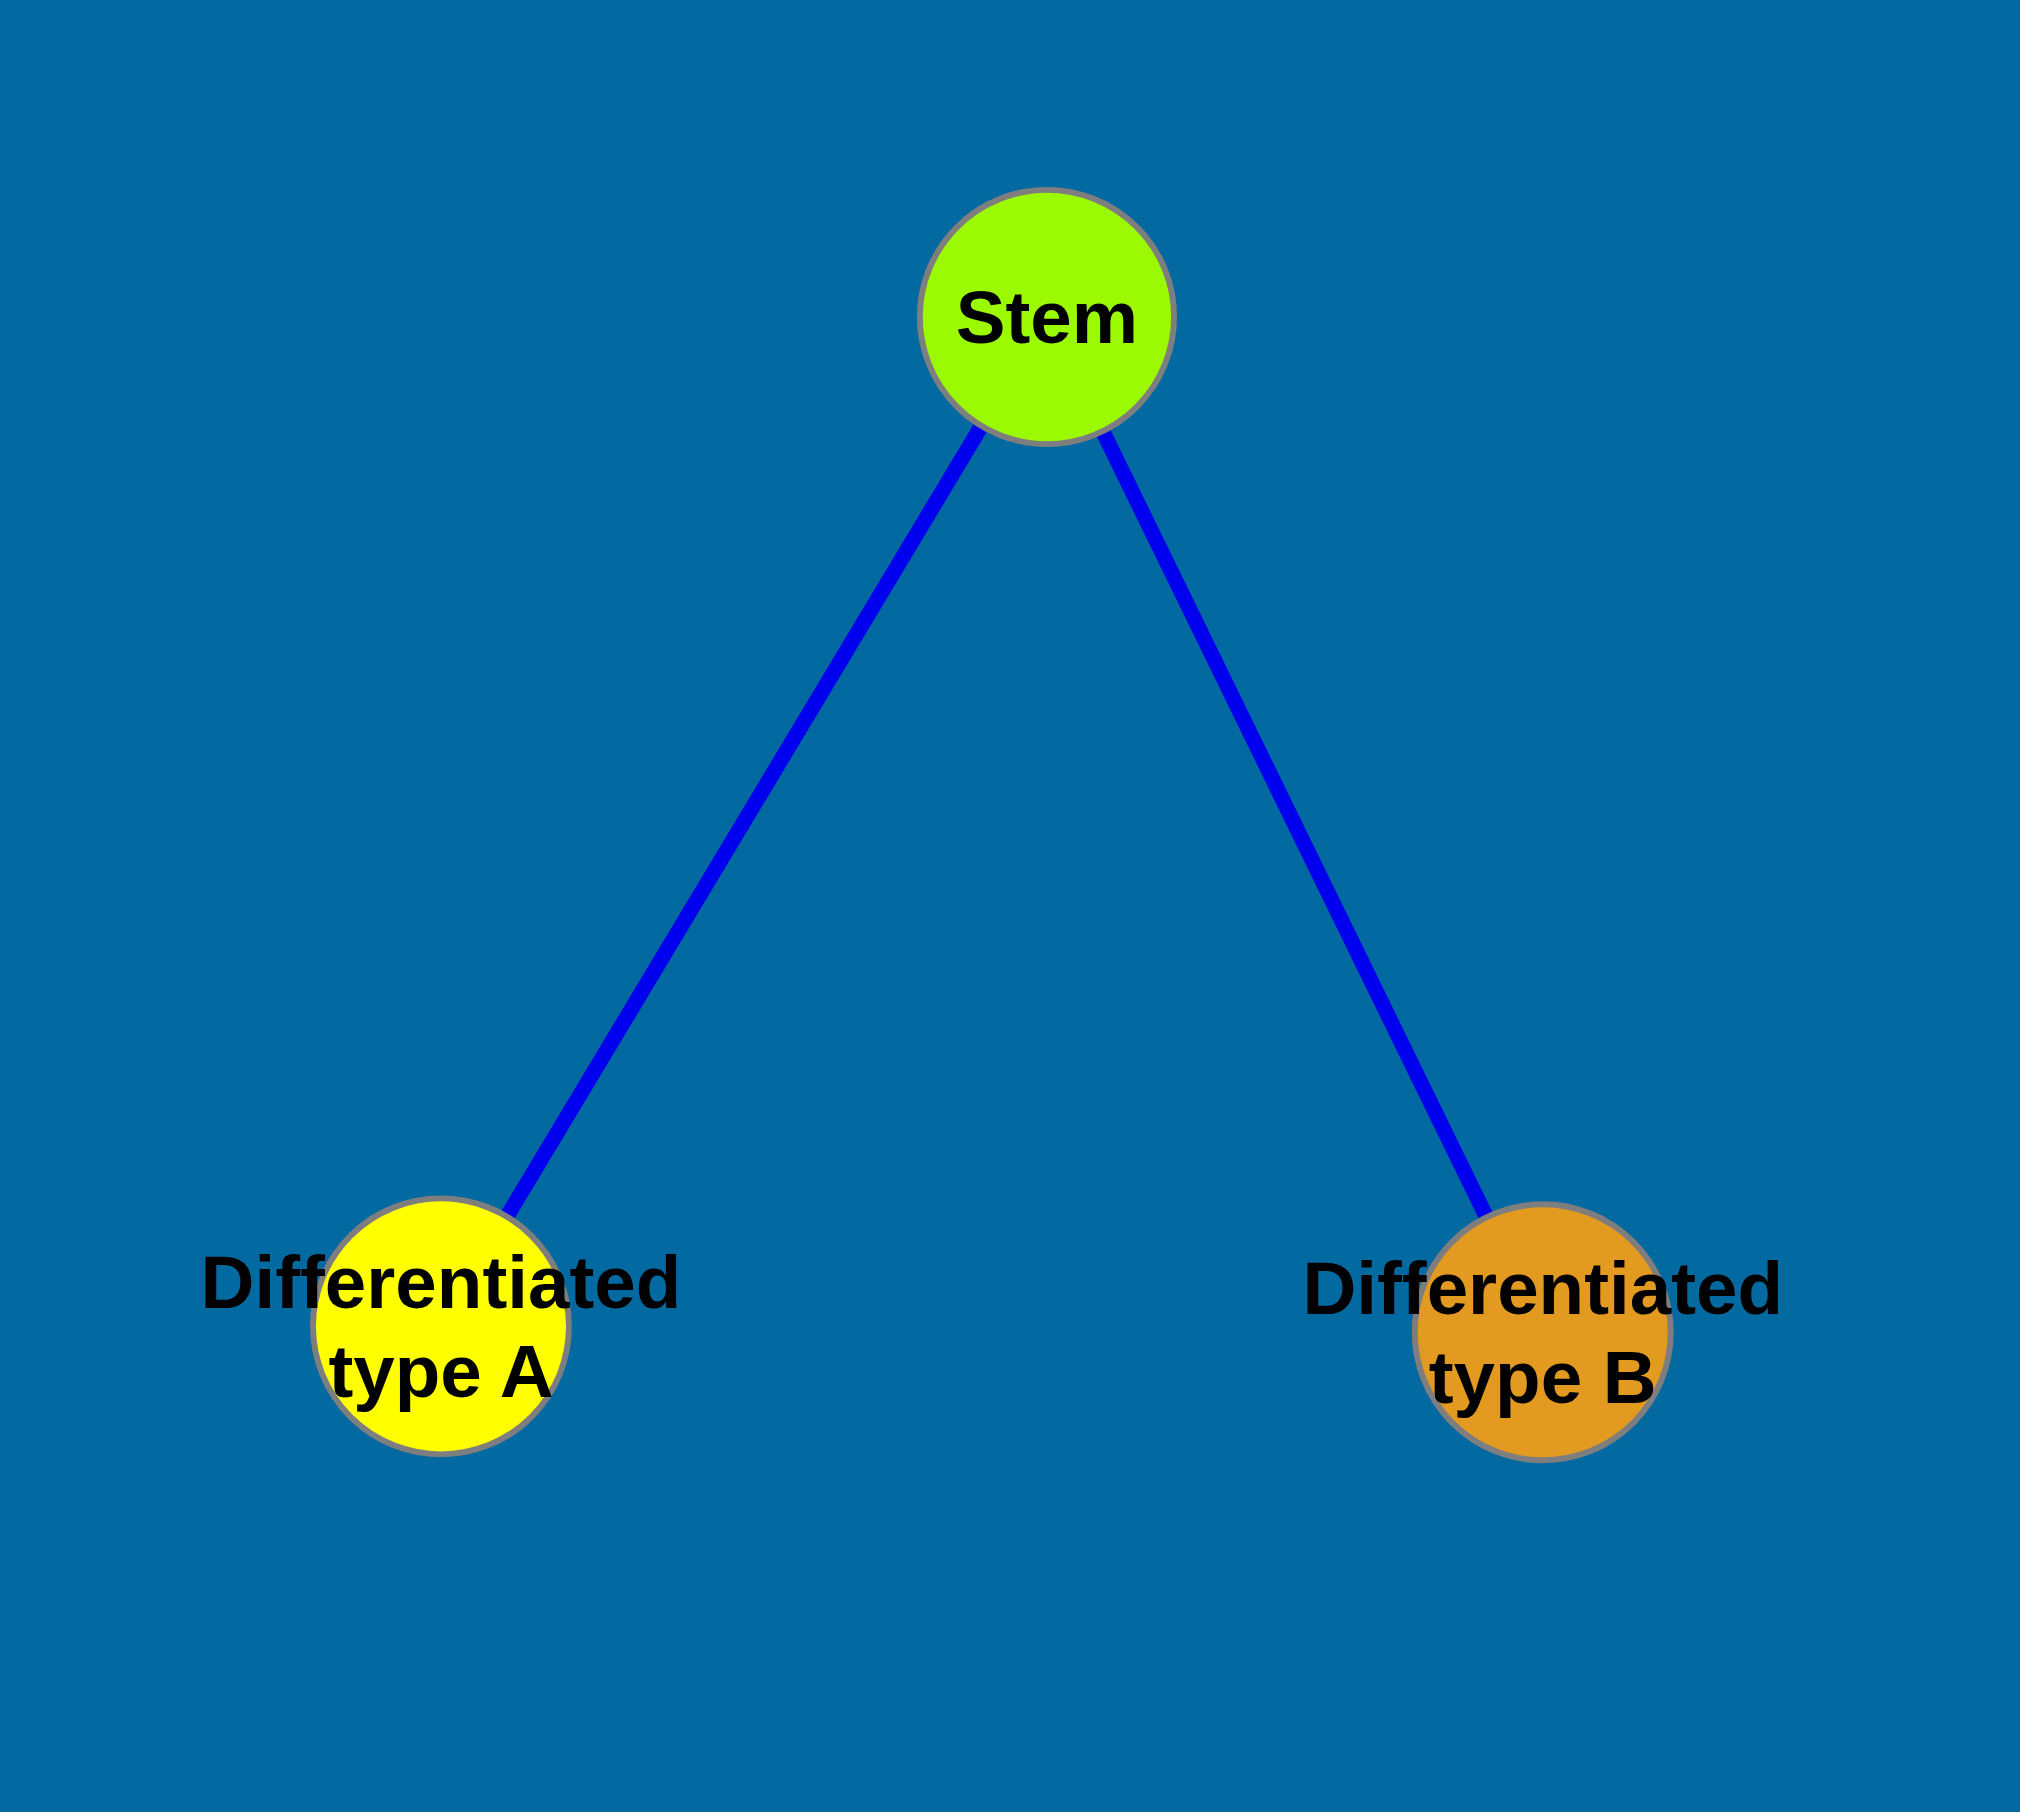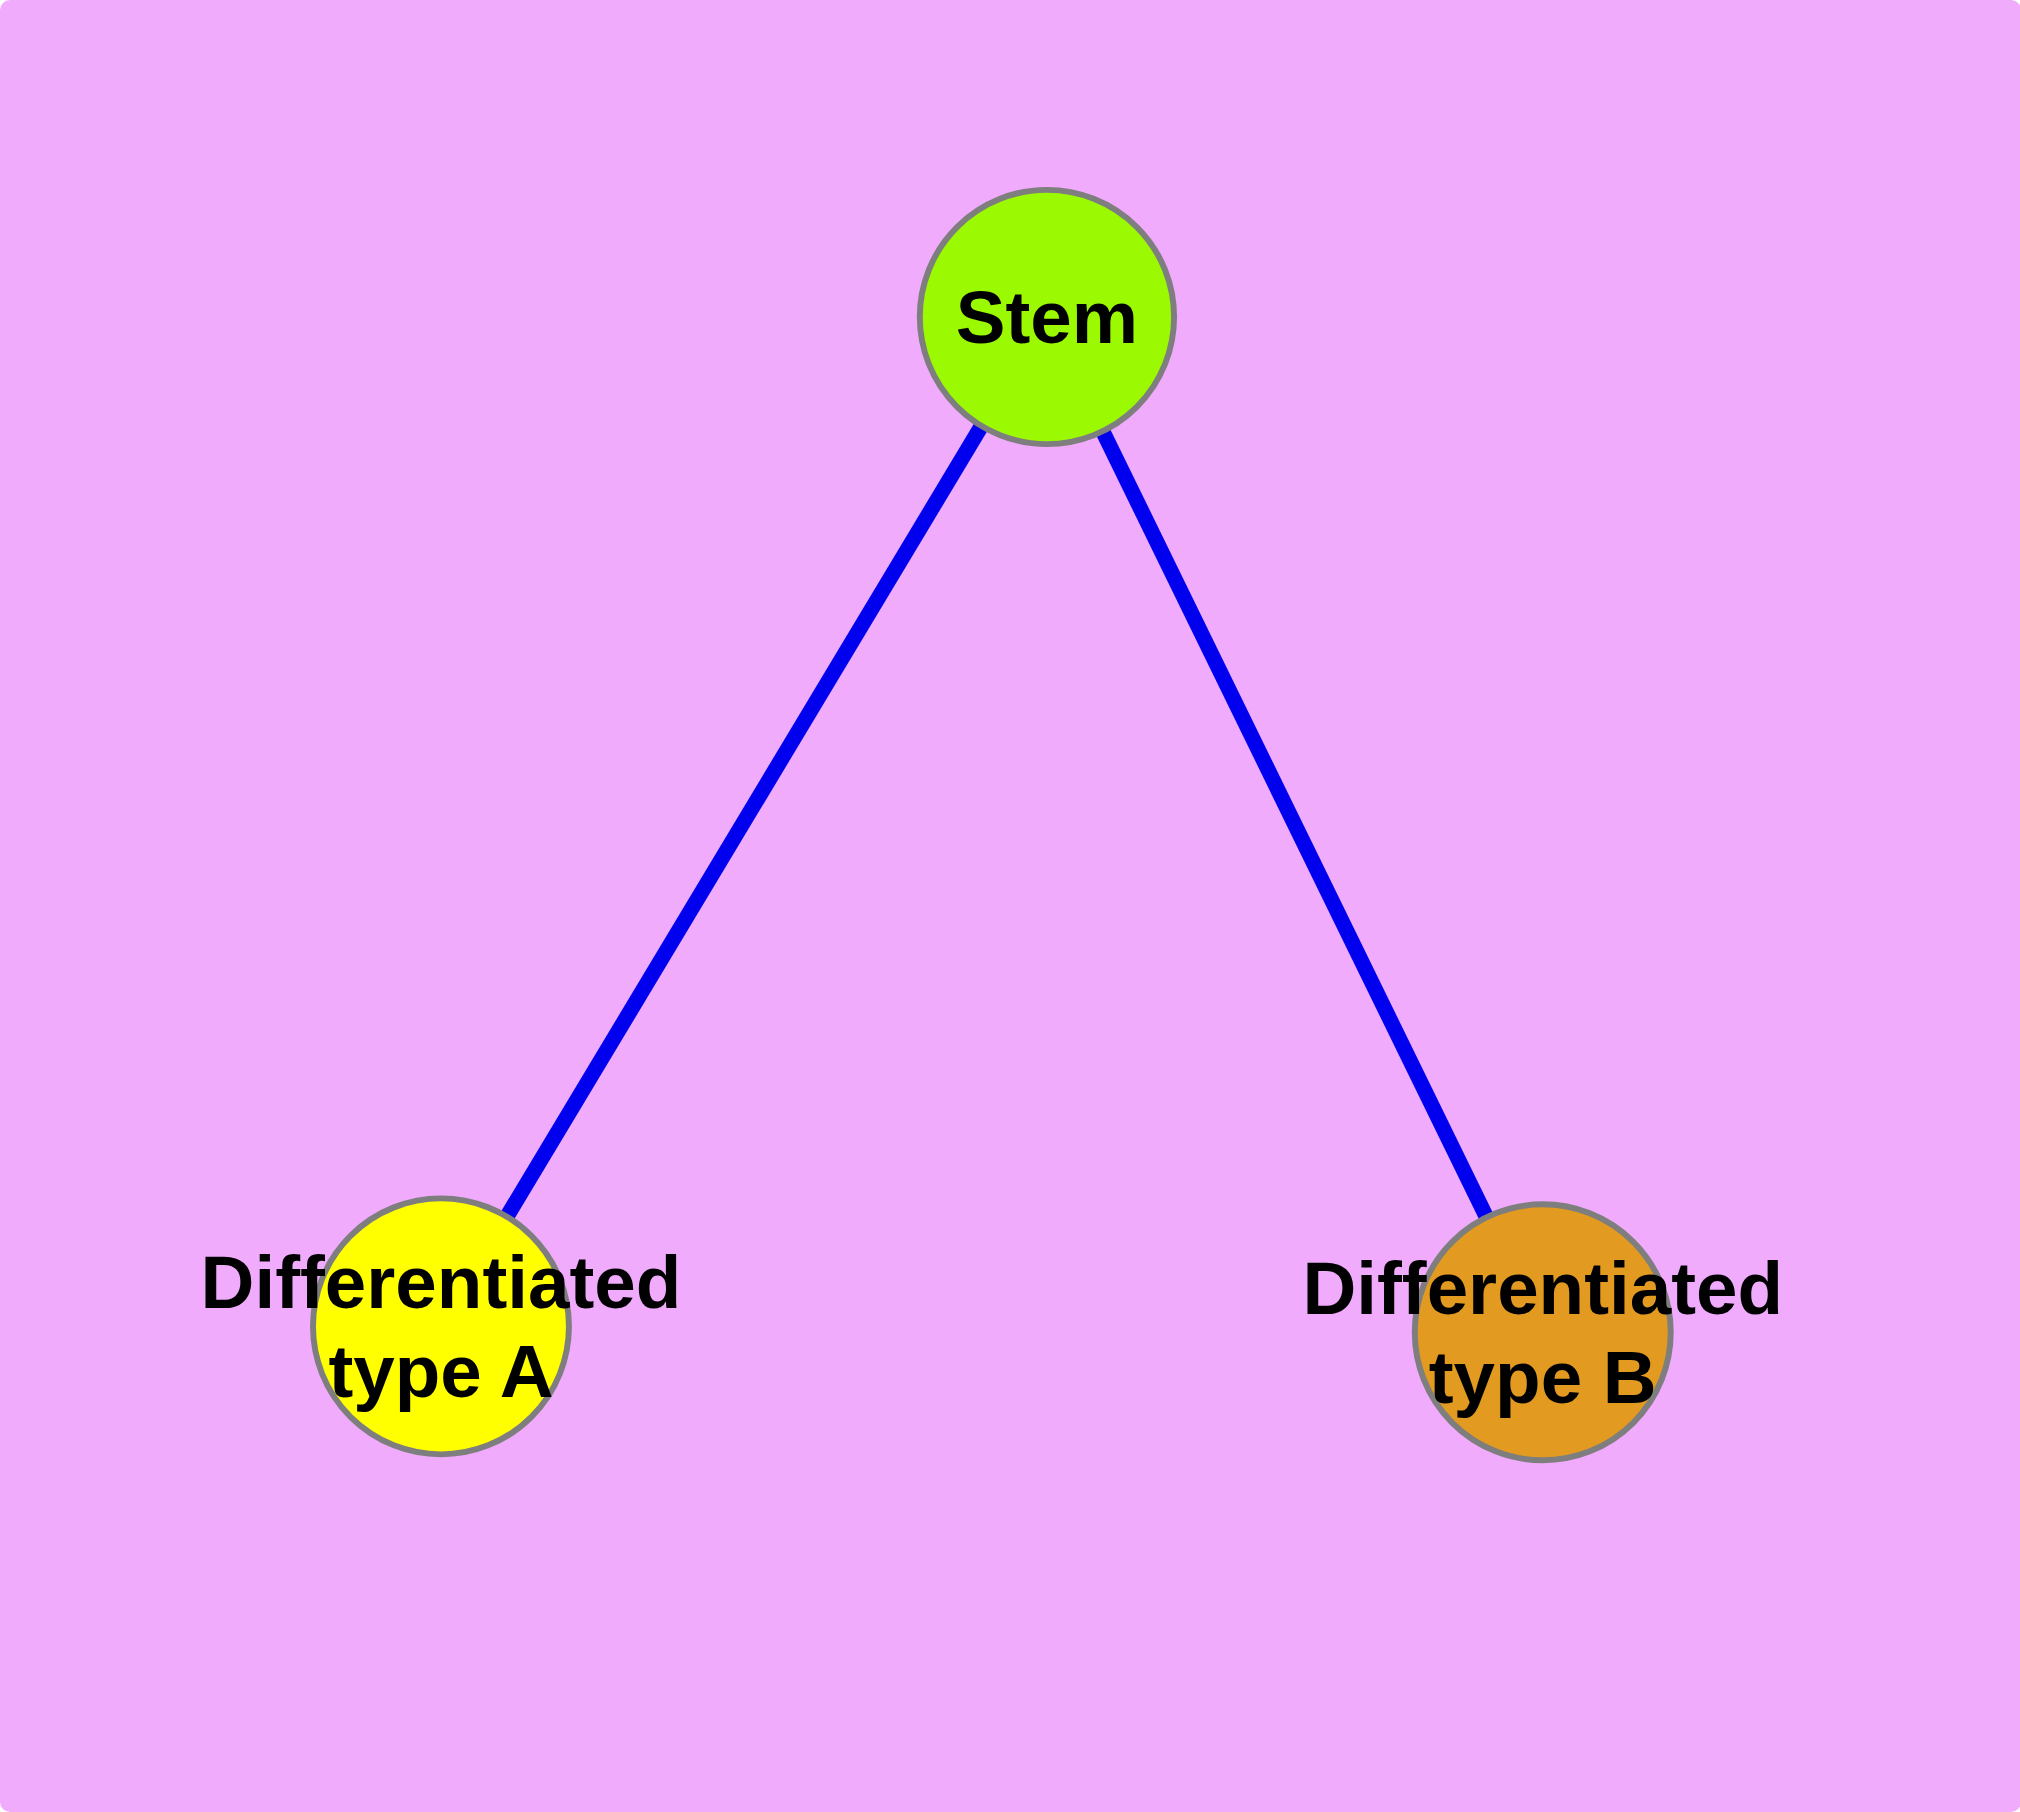--- a/index.html
+++ b/index.html
@@ -20,21 +20,21 @@
   }
   svg text {
     font-family: "Liberation Sans", sans-serif;
     font-weight: 700;
     text-anchor: middle;
   }
 </style>
 </head>
 <body>
 
-<div class="stage" style="background: #f0abfc; border-radius: 10px;">
+<div class="stage" style="background: #0369a1;">
   <svg id="graph" viewBox="0 0 2384 2138" xmlns="http://www.w3.org/2000/svg">
     <g id="edges-layer">
         <line x1="1235" y1="374" x2="520" y2="1565" stroke="#0000EE" stroke-width="18"></line>
         <line x1="1235" y1="374" x2="1820" y2="1572" stroke="#0000EE" stroke-width="18"></line>
       </g>
     <g id="nodes-layer">
         <circle cx="1235" cy="374" r="150" fill="#9BFA02" stroke="#7E7E7E" stroke-width="7"></circle>
         <circle cx="520" cy="1565" r="151" fill="#FFFF00" stroke="#7E7E7E" stroke-width="7"></circle>
         <circle cx="1820" cy="1572" r="151" fill="#E39A20" stroke="#7E7E7E" stroke-width="7"></circle>
       </g>

